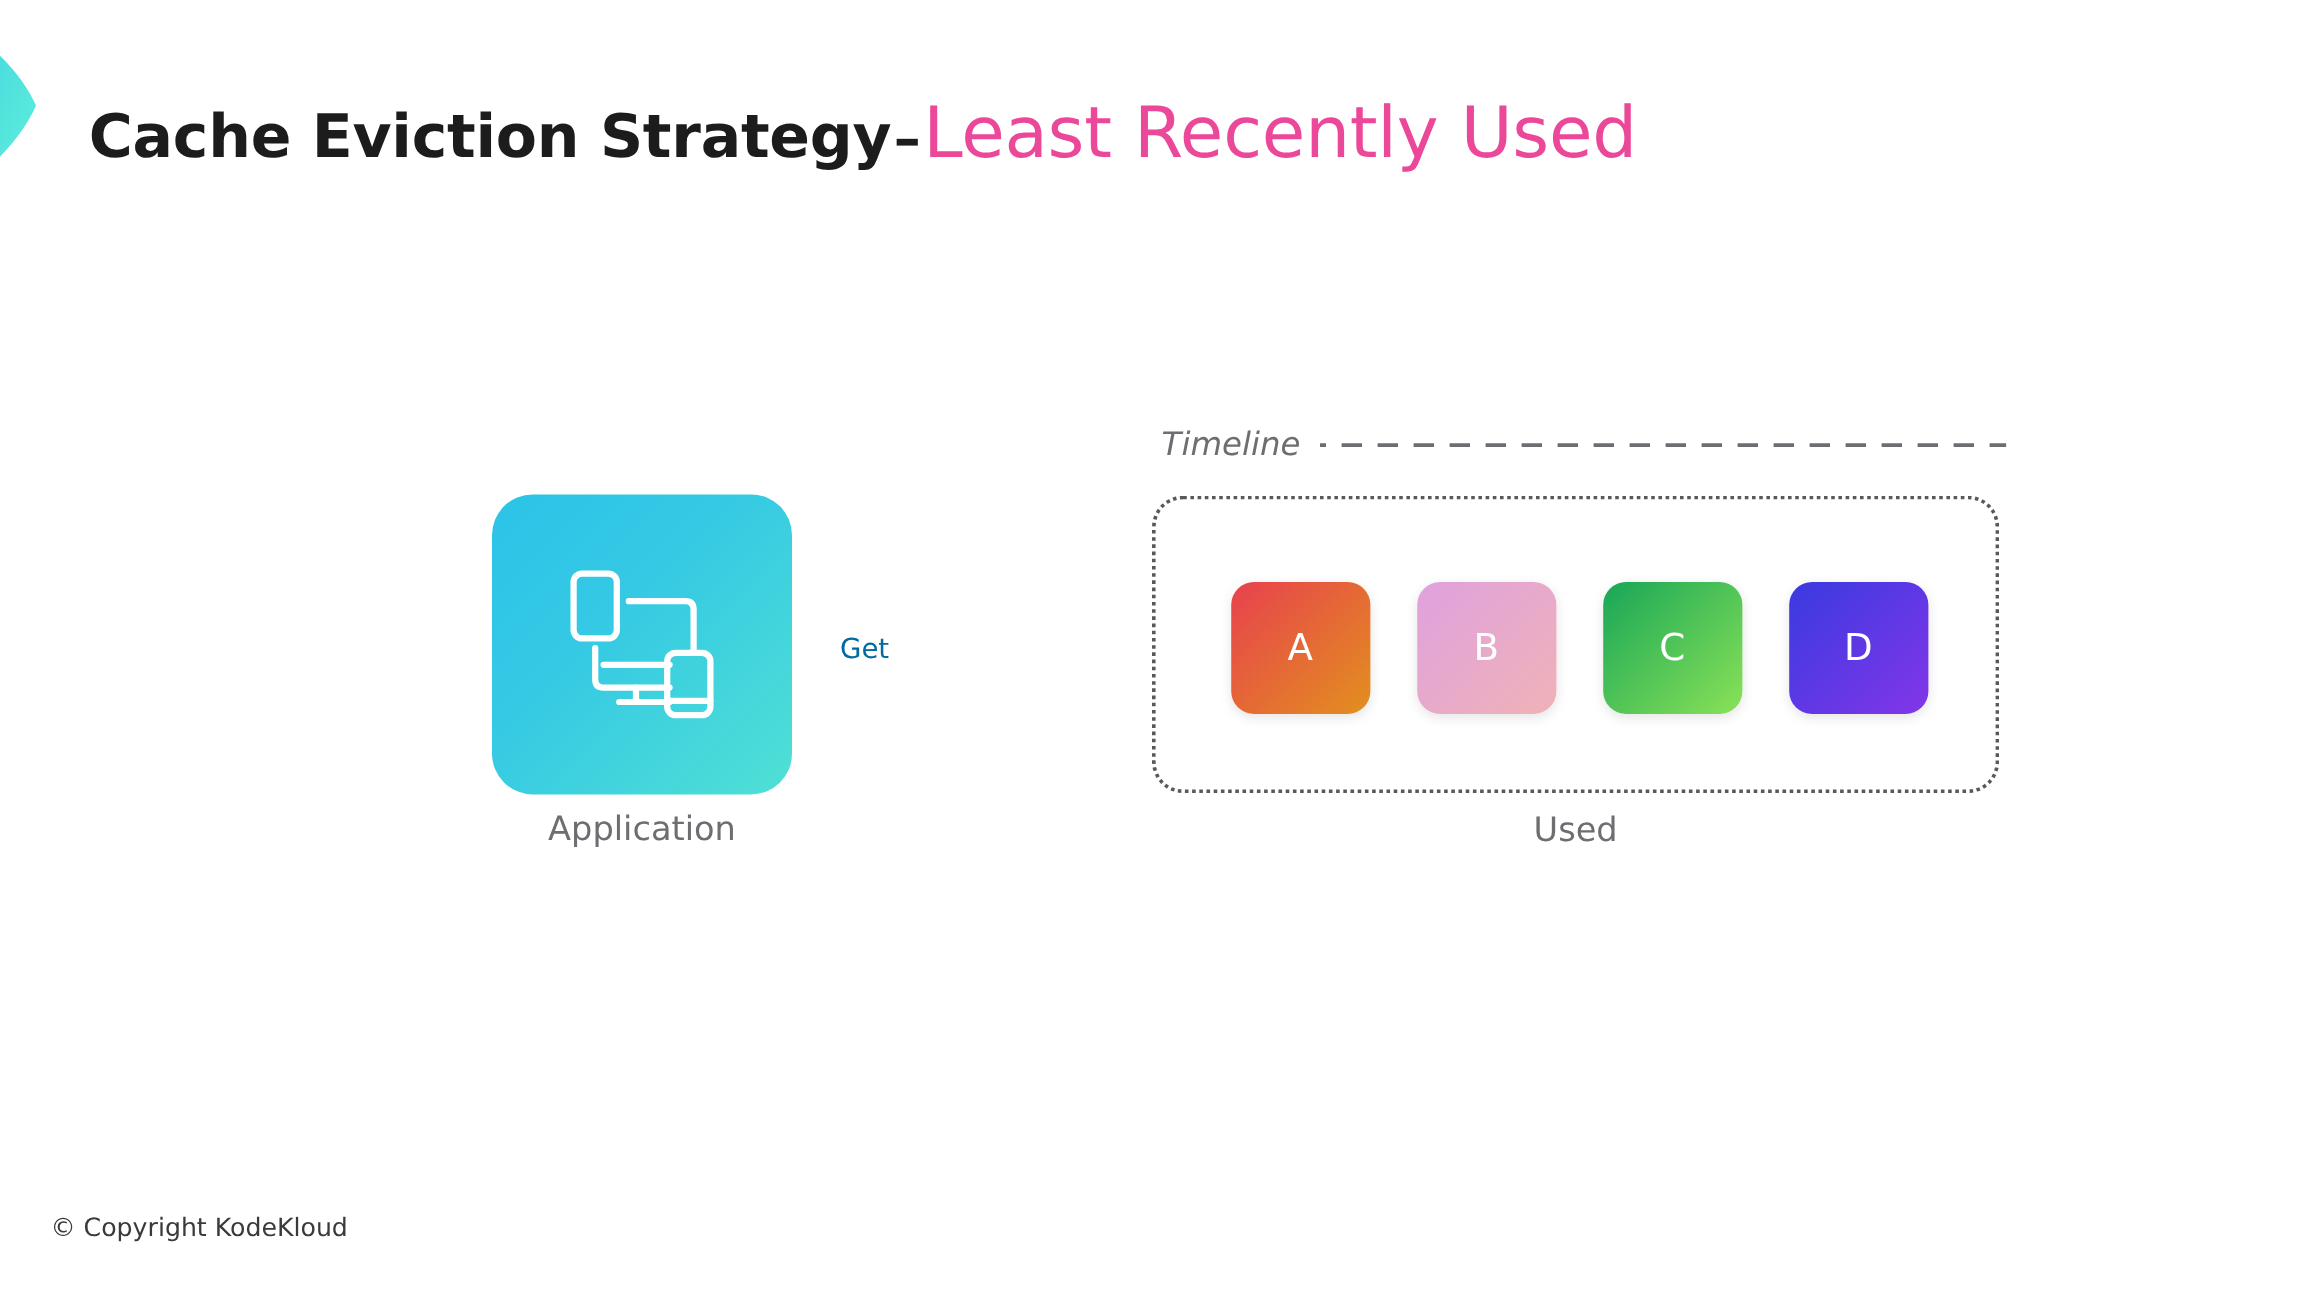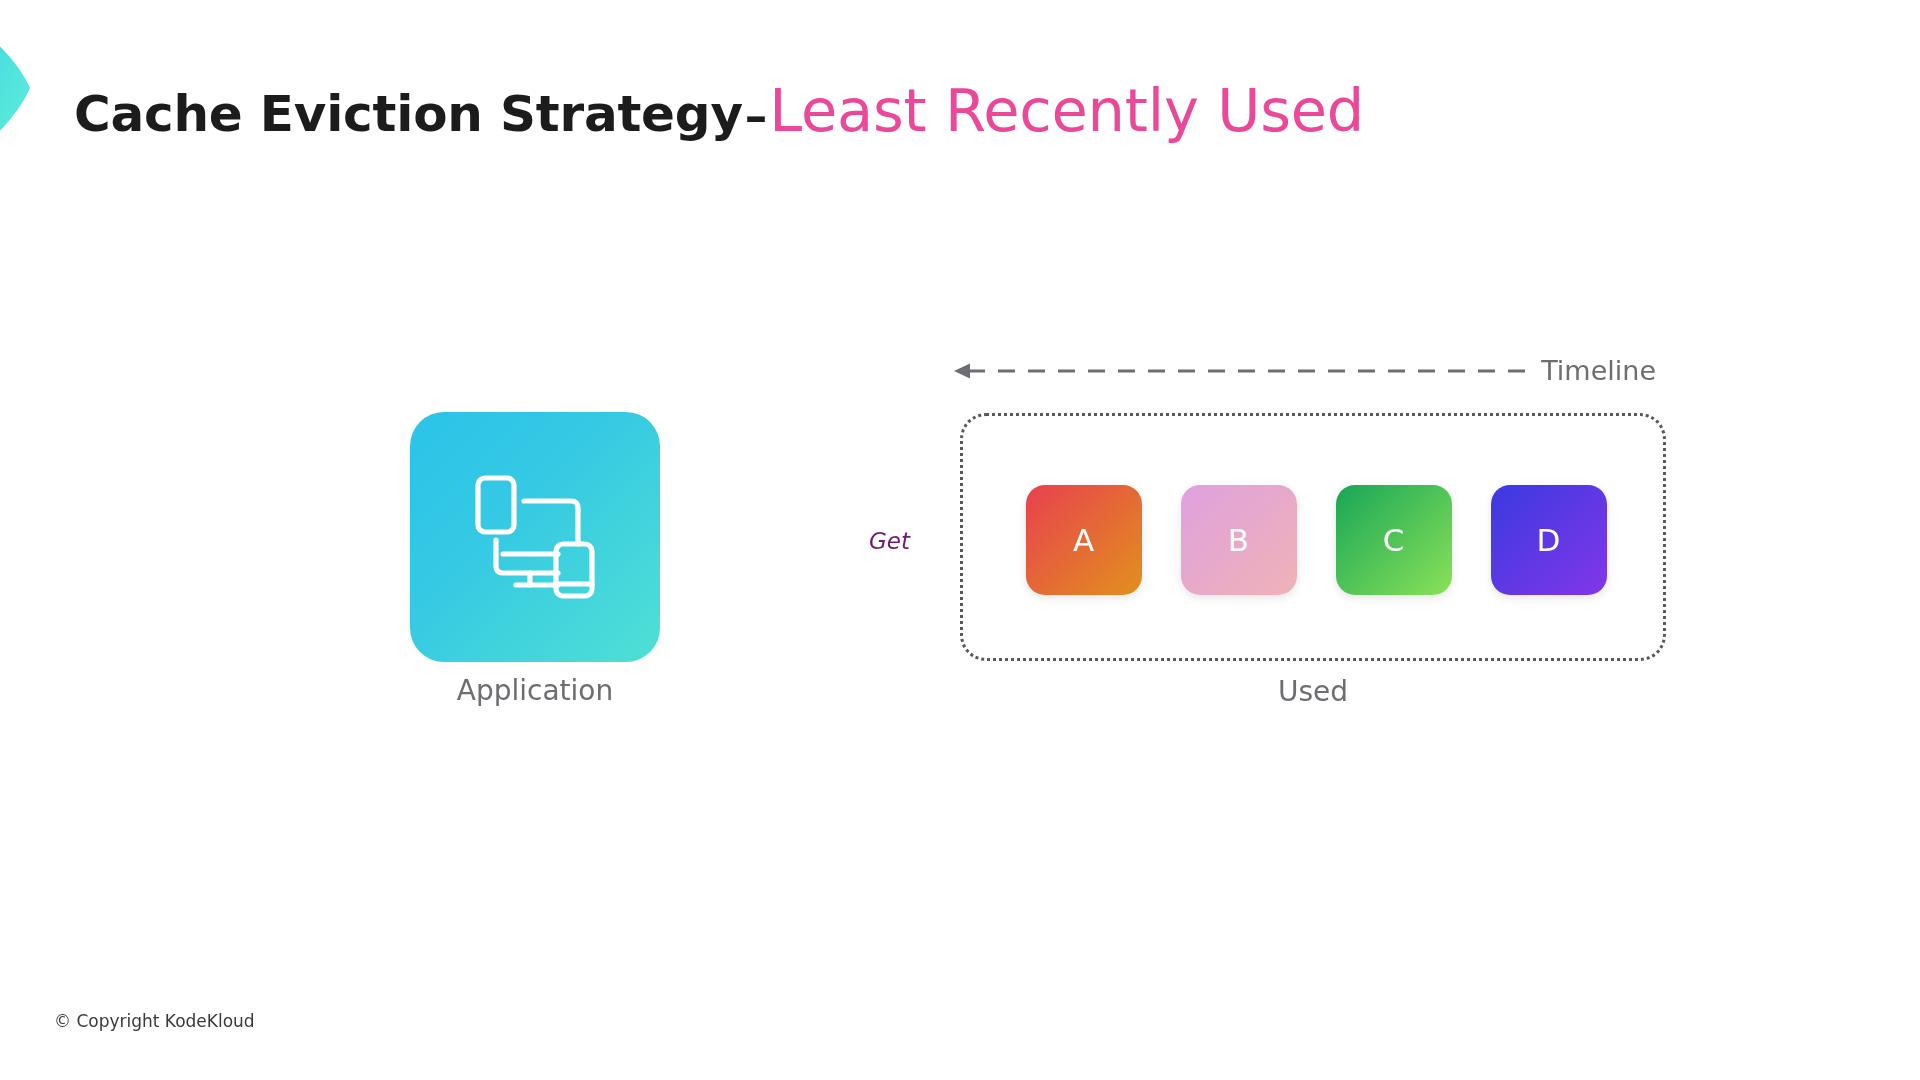--- a/index.html
+++ b/index.html
@@ -92,25 +92,24 @@
   }
   .get-arrow svg { display: block; }
   .get-label {
     position: absolute;
     left: 0;
     top: 0;
     width: 230px;
     height: 46px;
     display: flex;
     align-items: center;
-    justify-content: flex-end;
+    justify-content: flex-start;
     font-size: 23px;
-    color: #701a75;
-    background: #ffffff;
-    font-style: italic;
+    color: #0369a1;
+    background: #ffffff;
   }
   .get-label span {
     background: #ffffff;
     padding: 0 10px;
   }
 
   
   .timeline {
     position: absolute;
     left: 952px;
@@ -120,22 +119,23 @@
   }
   .timeline svg { display: block; position: absolute; left: 0; top: 0; }
   .timeline-label {
     position: absolute;
     left: 0;
     top: 0;
     width: 720px;
     height: 46px;
     display: flex;
     align-items: center;
-    justify-content: flex-end;
+    justify-content: flex-start;
     pointer-events: none;
+    font-style: italic;
   }
   .timeline-label span {
     background: #ffffff;
     padding: 0 16px;
     font-size: 27px;
     color: #6d6e71;
     line-height: 30px;
   }
 
   
@@ -178,23 +178,23 @@
     top: 675px;
     width: 706px;
     text-align: center;
     font-size: 28px;
     color: #6d6e71;
   }
 
   
   .footer {
     position: absolute;
-    left: 54px;
+    left: 42px;
     top: 1011px;
-    font-size: 17px;
+    font-size: 21px;
     color: #3a3a3a;
   }
 </style>
 </head>
 <body>
 
 <div class="brand-mark">
   <svg width="110" height="165" viewBox="0 0 110 165">
     <defs>
       <linearGradient id="gBrand" x1="0%" y1="0%" x2="100%" y2="100%">

